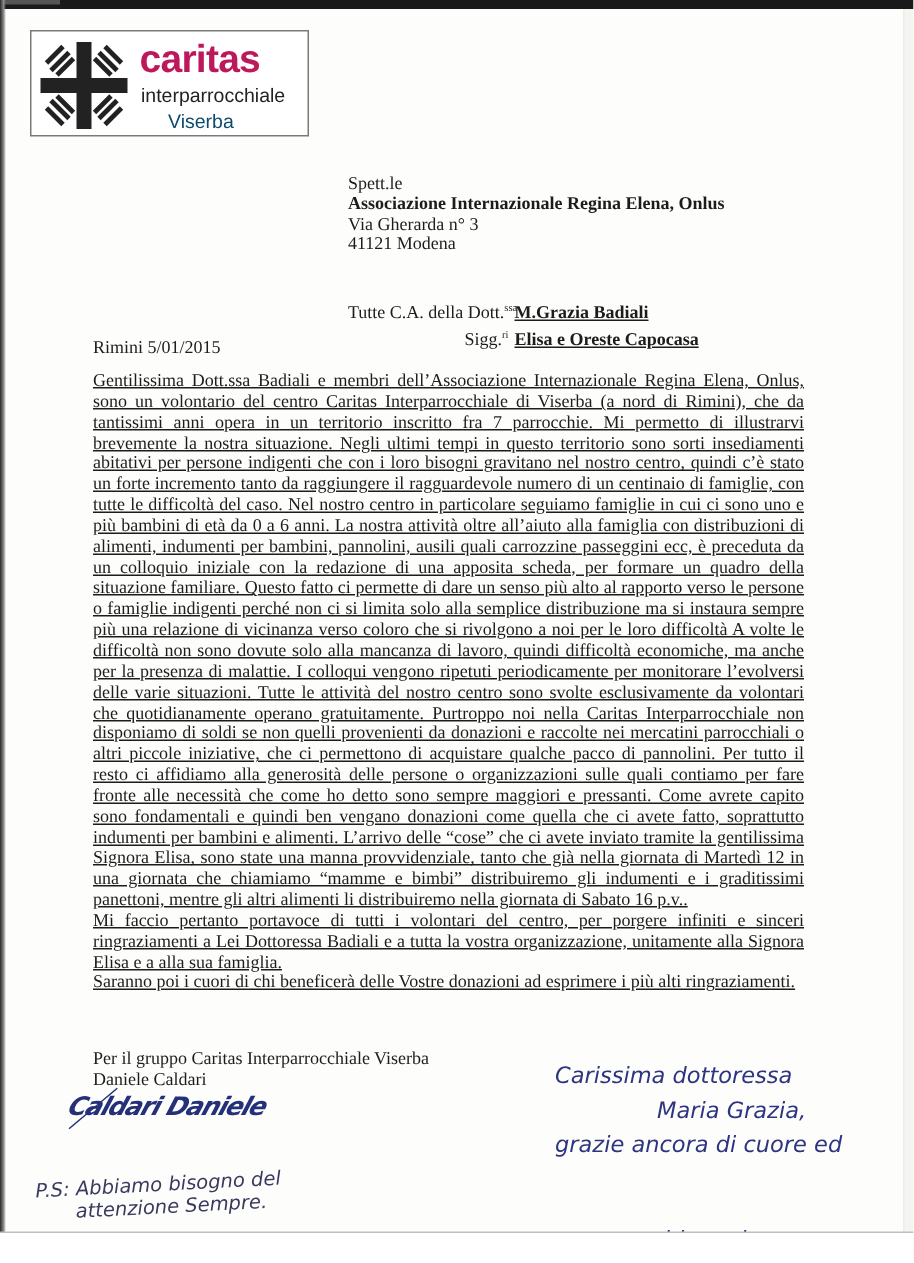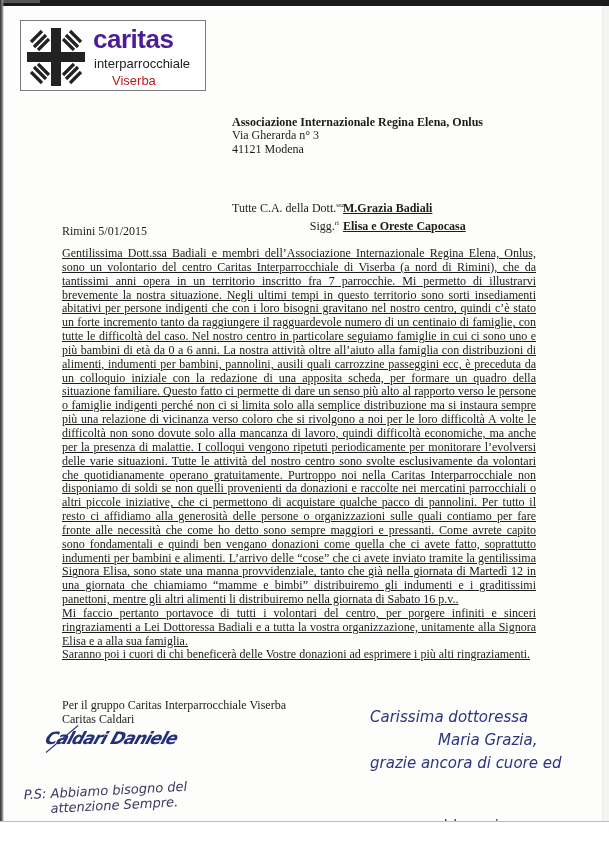--- a/index.html
+++ b/index.html
@@ -18,31 +18,31 @@
 
   
   .logo {
     position: absolute; left: 20px; top: 20px; width: 186px; height: 71px;
     border: 1px solid #7a7a7a; background: #fff; box-sizing: border-box;
   }
   .logo svg.mark { position: absolute; left: 4px; top: 5px; width: 62px; height: 62px; }
   .logo-title {
     position: absolute; left: 72px; top: 3px;
     font-family: "Liberation Sans", "DejaVu Sans", sans-serif;
-    font-weight: bold; font-size: 26px; letter-spacing: -0.5px; color: #4c1d95;
+    font-weight: bold; font-size: 26px; letter-spacing: -0.5px; color: #be185d;
   }
   .logo-sub {
     position: absolute; left: 73px; top: 35px;
     font-family: "Liberation Sans", "DejaVu Sans", sans-serif;
     font-size: 13px; color: #222;
   }
   .logo-place {
     position: absolute; left: 91px; top: 52px;
     font-family: "Liberation Sans", "DejaVu Sans", sans-serif;
-    font-size: 13px; color: #b91c1c;
+    font-size: 13px; color: #0c4a6e;
   }
 
   
   .recipient { position: absolute; left: 232px; top: 116px; font-size: 12px; line-height: 13.3px; }
   .recipient .bold { font-weight: bold; }
   .attn { position: absolute; left: 232px; top: 198px; font-size: 12px; line-height: 15px; }
   .attn .row { white-space: nowrap; }
   .attn .lbl { display: inline-block; width: 107px; text-align: right; }
   .attn sup { font-size: 7px; vertical-align: 5px; }
   .attn .name { font-weight: bold; text-decoration: underline; margin-left: 4px; }
@@ -94,20 +94,21 @@
         <line x1="41" y1="53" x2="53" y2="41"></line>
         <line x1="38" y1="49" x2="49" y2="38"></line>
     </g>
   </svg>
   <div class="logo-title">caritas</div>
   <div class="logo-sub">interparrocchiale</div>
   <div class="logo-place">Viserba</div>
 </div>
 
 <div class="recipient">
+  <div>Spett.le</div>
   <div class="bold">Associazione Internazionale Regina Elena, Onlus</div>
   <div>Via Gherarda  n° 3</div>
   <div>41121  Modena</div>
 </div>
 
 <div class="attn">
   <div class="row">
     <span class="lbl"><span>Tutte C.A. della Dott.</span><sup>ssa</sup></span><span class="name">M.Grazia Badiali</span>
   </div>
   <div class="row">
@@ -118,21 +119,21 @@
 <div class="date">Rimini 5/01/2015</div>
 
 <div class="body-text">
   <p>Gentilissima Dott.ssa Badiali e membri dell’Associazione Internazionale Regina Elena, Onlus, sono un volontario del centro Caritas Interparrocchiale di Viserba (a nord di Rimini), che da tantissimi anni opera in un territorio inscritto fra 7 parrocchie.  Mi permetto di illustrarvi brevemente la nostra situazione.  Negli ultimi tempi in questo territorio sono sorti insediamenti abitativi per persone indigenti che con i loro bisogni gravitano nel nostro centro, quindi c’è stato un forte incremento  tanto da raggiungere il ragguardevole numero di un centinaio di famiglie, con tutte le difficoltà del caso.  Nel nostro centro in particolare seguiamo famiglie in cui ci sono uno e più bambini di età da 0 a 6 anni.  La nostra attività oltre all’aiuto alla famiglia con distribuzioni di alimenti, indumenti per bambini, pannolini, ausili quali carrozzine passeggini ecc, è preceduta da un colloquio iniziale con la redazione di una apposita scheda, per formare un quadro della situazione familiare.  Questo fatto ci permette di dare un senso più alto al rapporto verso le persone o famiglie indigenti perché non ci si limita solo alla semplice distribuzione ma si instaura sempre più una relazione di vicinanza verso coloro che si rivolgono a noi per le loro difficoltà   A volte le difficoltà non sono dovute solo alla mancanza di lavoro, quindi difficoltà economiche, ma anche per la presenza di malattie.   I colloqui vengono ripetuti periodicamente per monitorare l’evolversi delle varie situazioni.  Tutte le attività del nostro centro sono svolte esclusivamente da volontari che quotidianamente operano gratuitamente.  Purtroppo noi nella Caritas Interparrocchiale non disponiamo di soldi se non quelli provenienti da donazioni e raccolte nei mercatini parrocchiali o altri piccole iniziative, che ci permettono di acquistare  qualche pacco di pannolini.  Per tutto il resto ci affidiamo alla generosità delle persone o organizzazioni sulle quali contiamo per fare fronte alle necessità che come ho detto sono sempre maggiori e pressanti.  Come avrete capito sono fondamentali e quindi ben vengano donazioni come quella che ci avete fatto, soprattutto indumenti per bambini e alimenti.  L’arrivo delle “cose” che ci avete inviato  tramite la gentilissima Signora Elisa, sono state una manna provvidenziale, tanto che già nella giornata di Martedì 12 in una giornata che chiamiamo  “mamme e bimbi” distribuiremo gli indumenti e i graditissimi panettoni, mentre gli altri alimenti li distribuiremo nella giornata di Sabato 16 p.v..</p>
   <p>Mi faccio pertanto portavoce di tutti i volontari del centro, per porgere infiniti e sinceri ringraziamenti a Lei Dottoressa Badiali e a tutta la vostra organizzazione, unitamente alla Signora Elisa e a alla sua famiglia.</p>
   <p>Saranno poi i cuori di chi beneficerà delle Vostre donazioni ad esprimere i più alti ringraziamenti.</p>
 </div>
 
 <div class="closing">
   <div>Per il gruppo Caritas Interparrocchiale Viserba</div>
-  <div>Caritas Caldari</div>
+  <div>Daniele Caldari</div>
 </div>
 
 <div class="hand sig-caldari">Caldari Daniele</div>
 <div class="sig-underline"></div>
 
 <div class="hand ps">
   <div>P.S: Abbiamo bisogno del</div>
   <div style="padding-left:26px">attenzione  Sempre.</div>
 </div>
 

